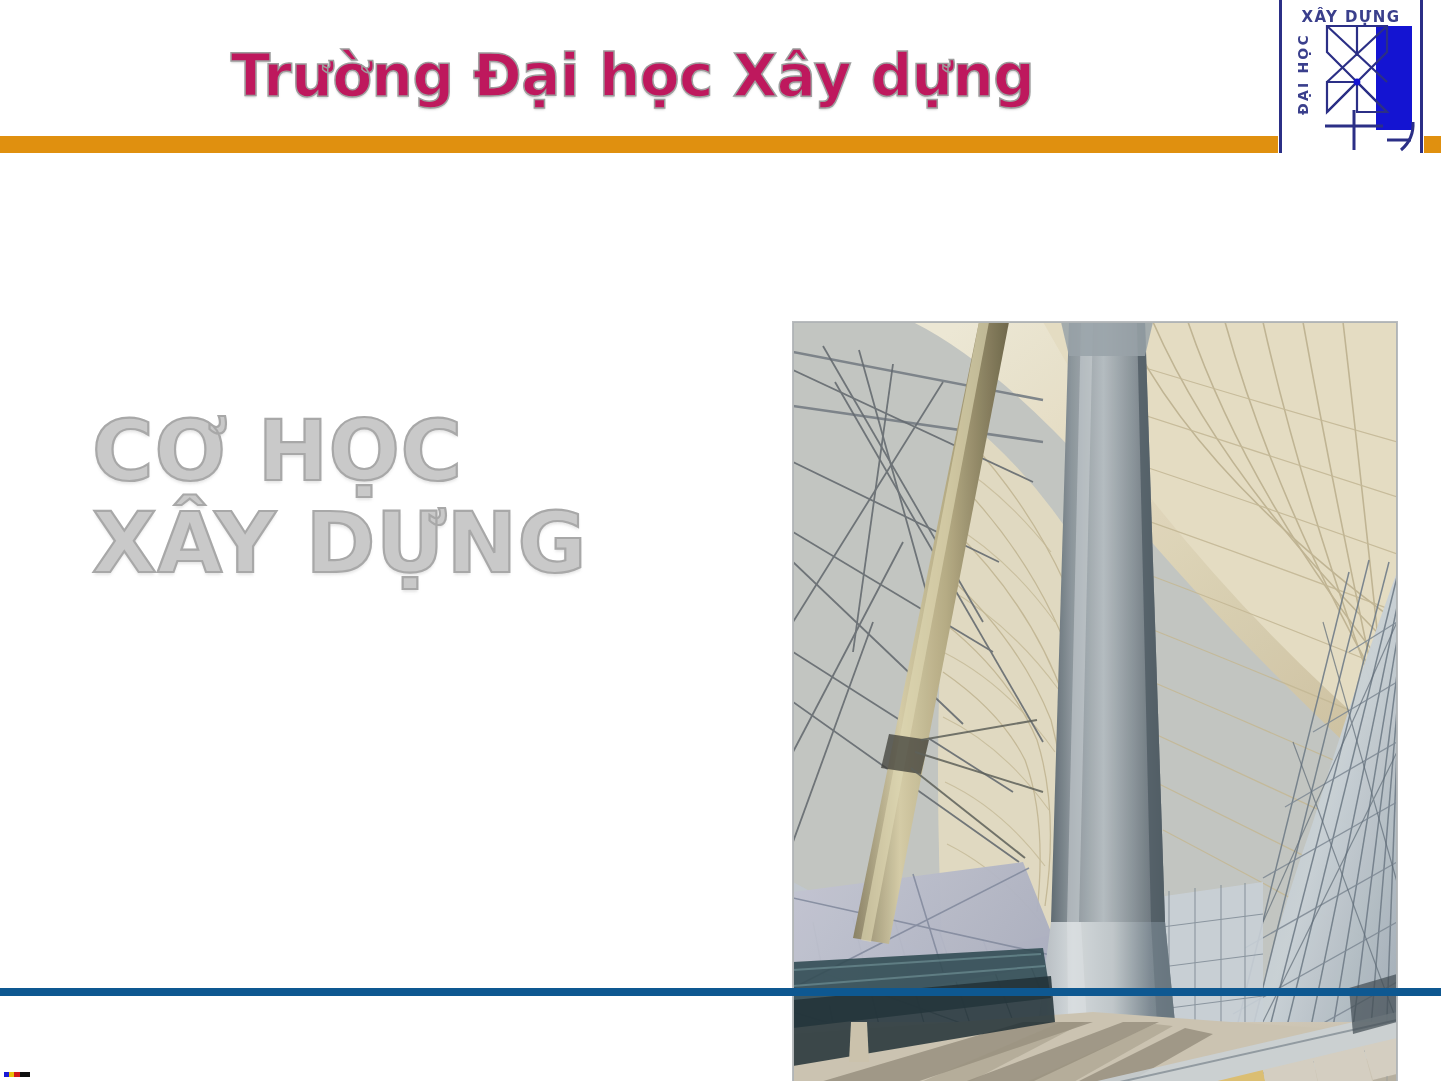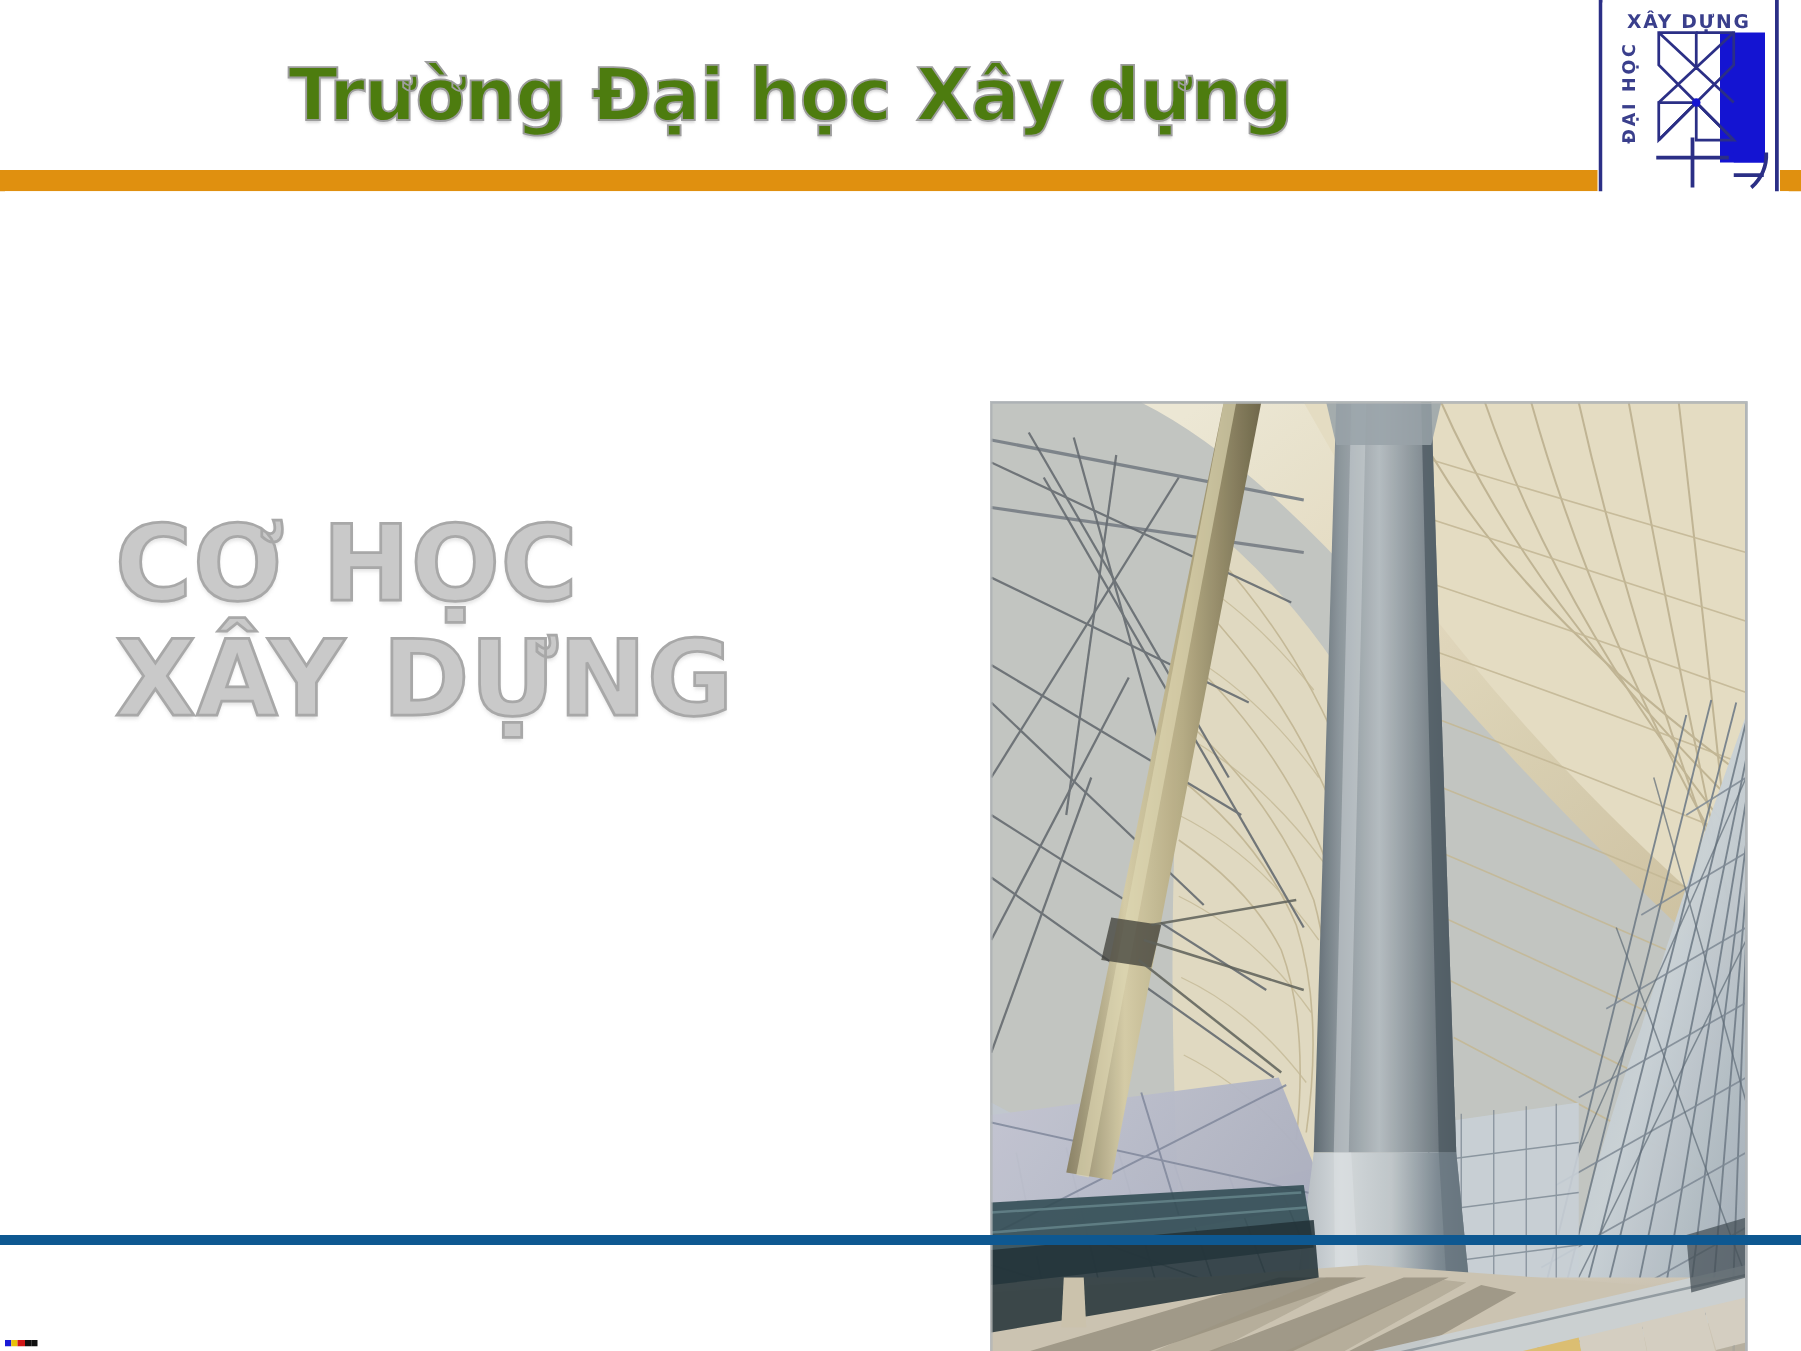--- a/index.html
+++ b/index.html
@@ -33,21 +33,21 @@
     background: #ffffff;
   }
   .header-title {
     position: absolute;
     left: 0; top: 42px;
     width: 1265px;
     text-align: center;
     font-size: 58px;
     font-weight: bold;
     letter-spacing: -0.5px;
-    color: #4d7c0f;
+    color: #be185d;
     -webkit-text-stroke: 1.5px #9d9d9d;
     text-shadow: 0 2px 2px rgba(150,150,150,0.35);
     white-space: nowrap;
     font-family: "DejaVu Sans", sans-serif;
   }
 
   
   .orange-rule-left {
     position: absolute;
     left: 0; top: 136px;

